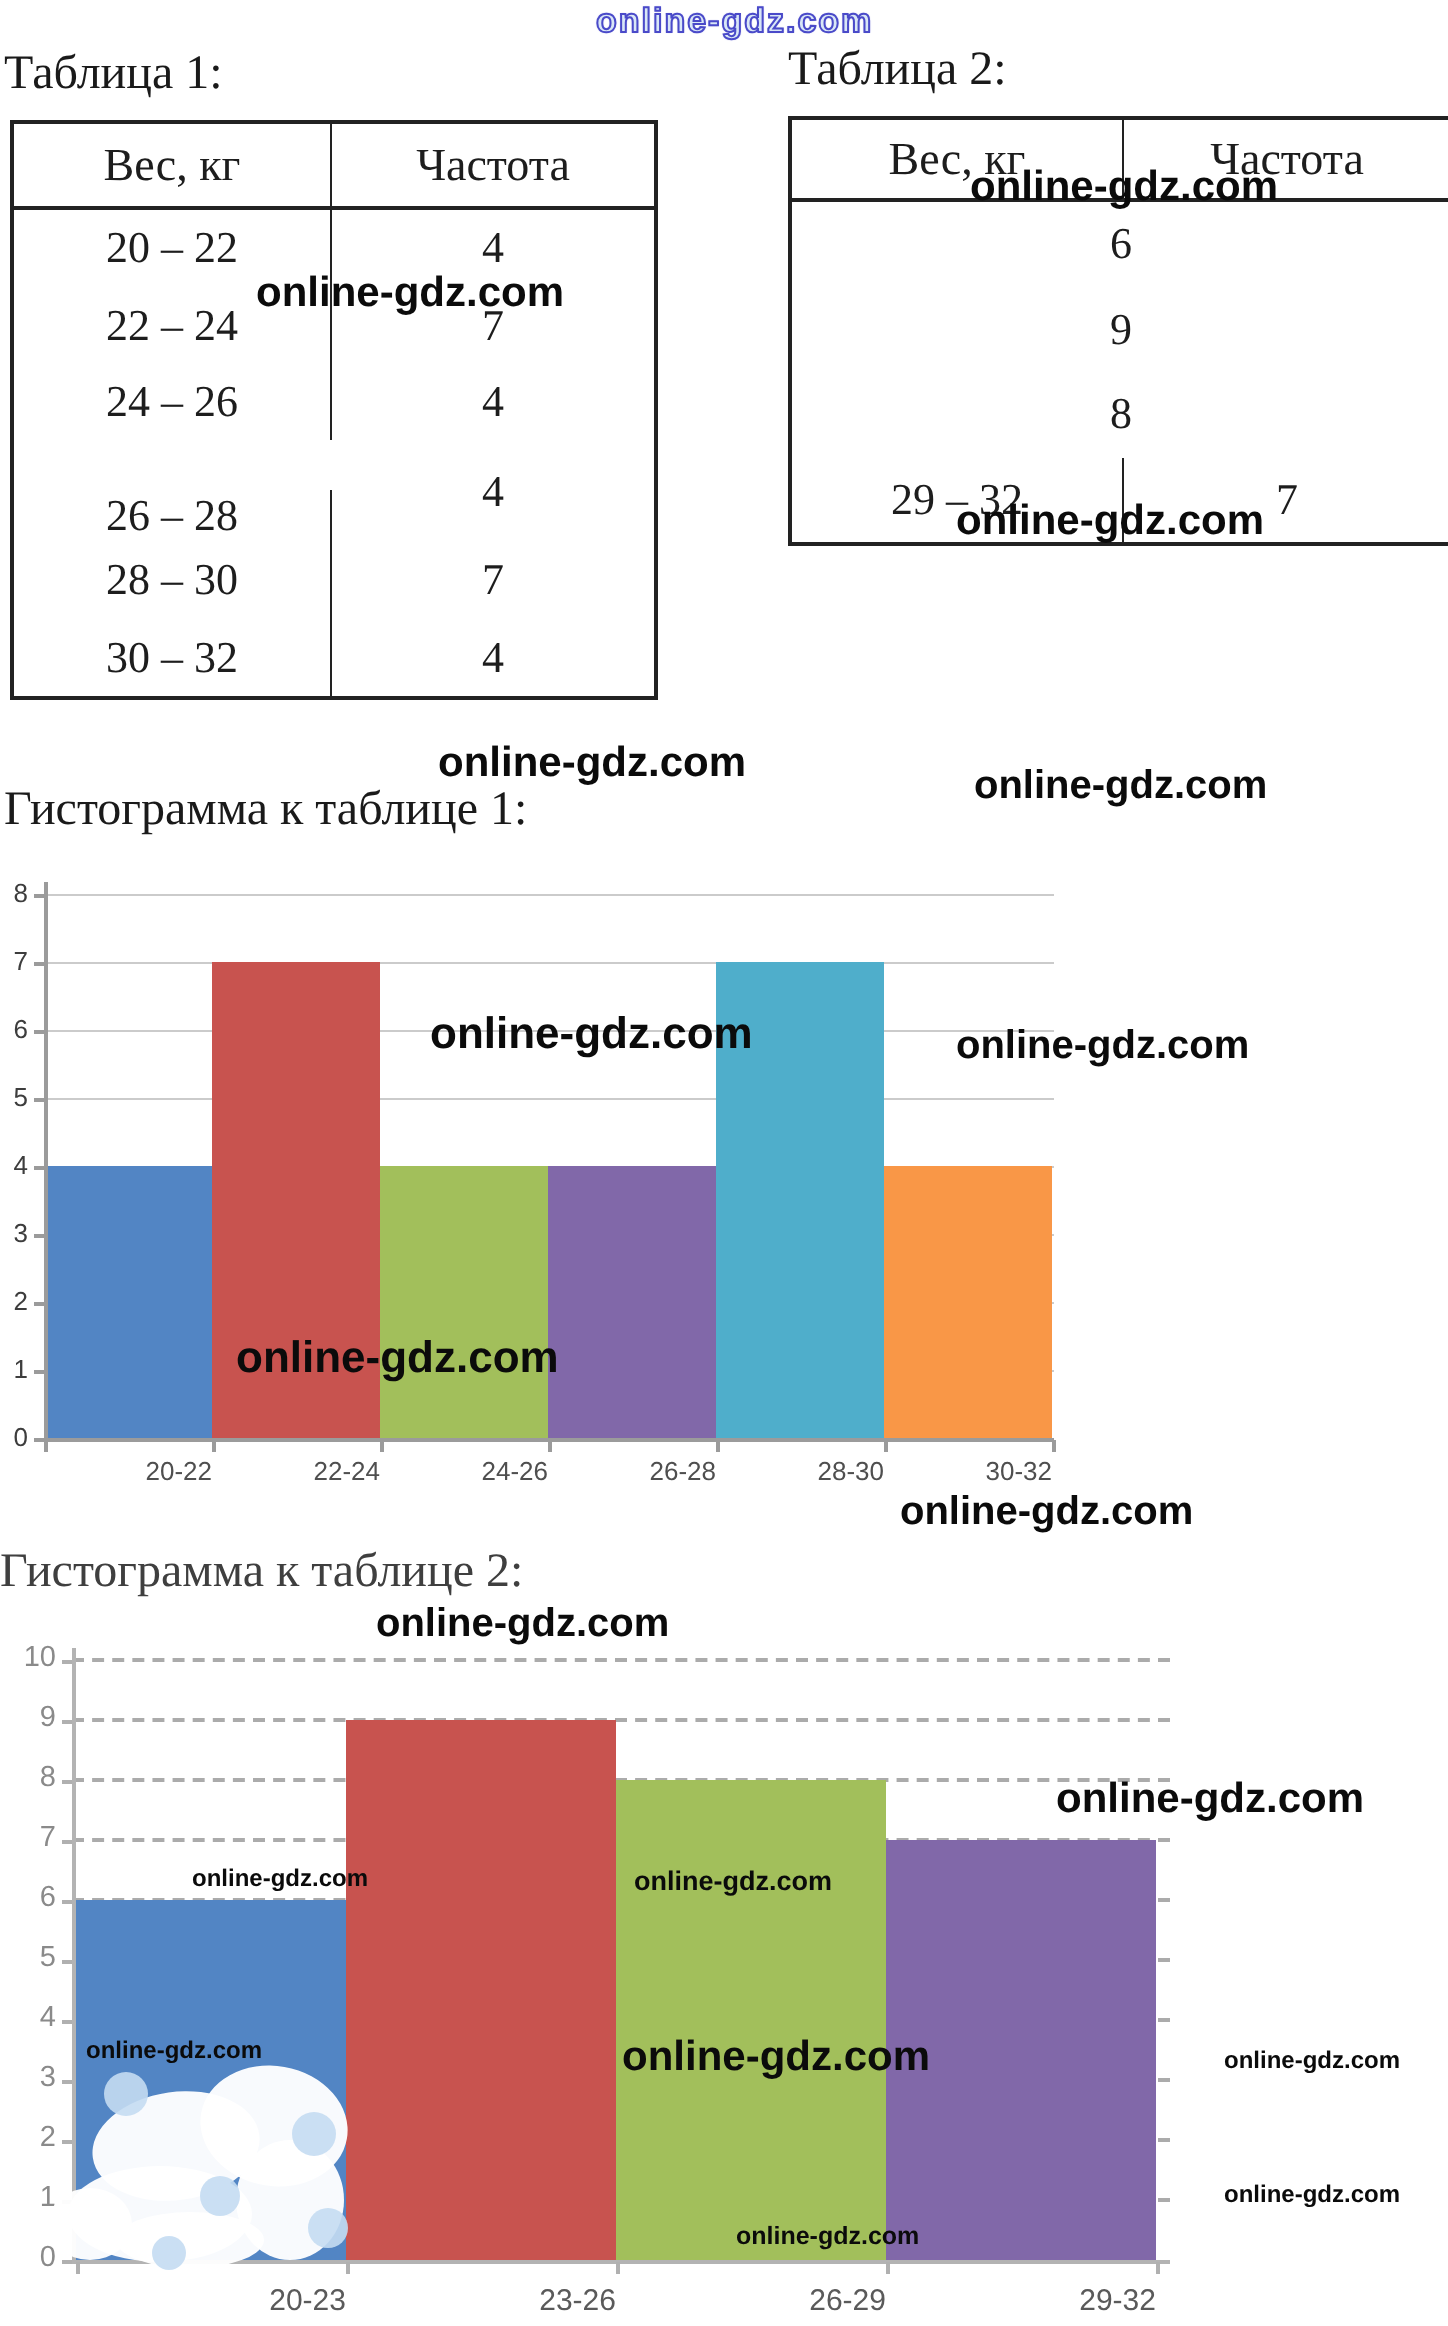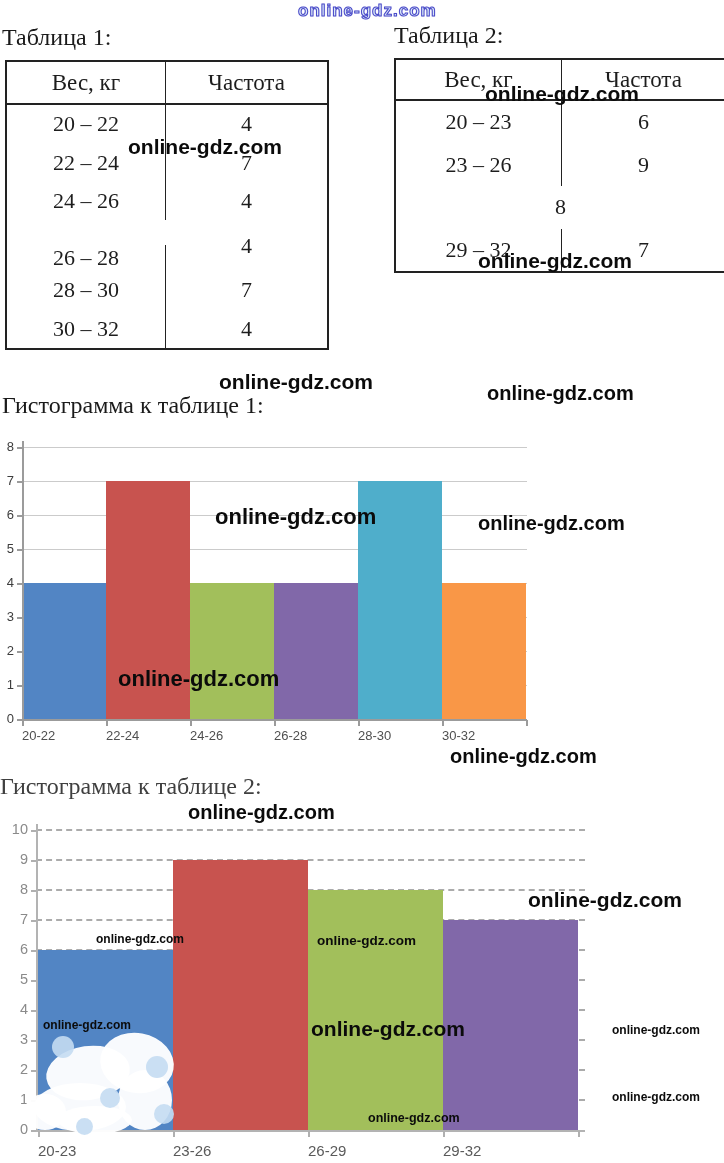--- a/index.html
+++ b/index.html
@@ -46,21 +46,21 @@
     background-position:left 13px bottom 0px;
   }
   .c2-bar{
     background-image:radial-gradient(circle, rgba(255,255,255,0.88) 7.5px, rgba(255,255,255,0) 8.3px);
     background-size:38px 34px;background-repeat:repeat;
     background-position:6px 5px;
   }
   .ylab{position:absolute;text-align:right;line-height:1;z-index:3;}
   .ylab1{color:#3d3d3d;font-size:13px;}
   .ylab2{color:#8a8a8a;font-size:14.5px;}
-  .xlab{position:absolute;text-align:left;line-height:1;z-index:3;}
+  .xlab{position:absolute;text-align:right;line-height:1;z-index:3;}
   .xlab1{color:#4f4f4f;font-size:13px;}
   .xlab2{color:#5a5a5a;font-size:15px;}
   .tick{position:absolute;background:#9b9b9b;z-index:3;}
   .tick2{position:absolute;background:#b0b0b0;z-index:3;}
   
   .blob{position:absolute;background:rgba(255,255,255,0.96);border-radius:50%;z-index:20;}
   .bubble{position:absolute;background:rgba(196,220,242,0.9);border-radius:50%;z-index:21;}
 </style>
 </head>
 <body>
@@ -104,25 +104,23 @@
 
 <div class="sec-title" style="left:394px;top:22px;font-size:24px;">Таблица 2:</div>
 
 <div class="tbl" style="left:394px;top:58px;width:329px;height:211px;">
   <div class="hdr" style="height:39px;">
     <div class="cell hcell c0" style="width:165px;">Вес, кг</div>
     <div class="cell hcell" style="flex:1;">Частота</div>
   </div>
   <div class="rows">
     <div class="row">
-      <div class="cell c0" style="width:165px;">20 – 23</div>
       <div class="cell" style="flex:1;">6</div>
     </div>
     <div class="row">
-      <div class="cell c0" style="width:165px;">23 – 26</div>
       <div class="cell" style="flex:1;">9</div>
     </div>
     <div class="row">
       <div class="cell" style="flex:1;">8</div>
     </div>
     <div class="row">
       <div class="cell c0" style="width:165px;">29 – 32</div>
       <div class="cell" style="flex:1;">7</div>
     </div>
   </div>

